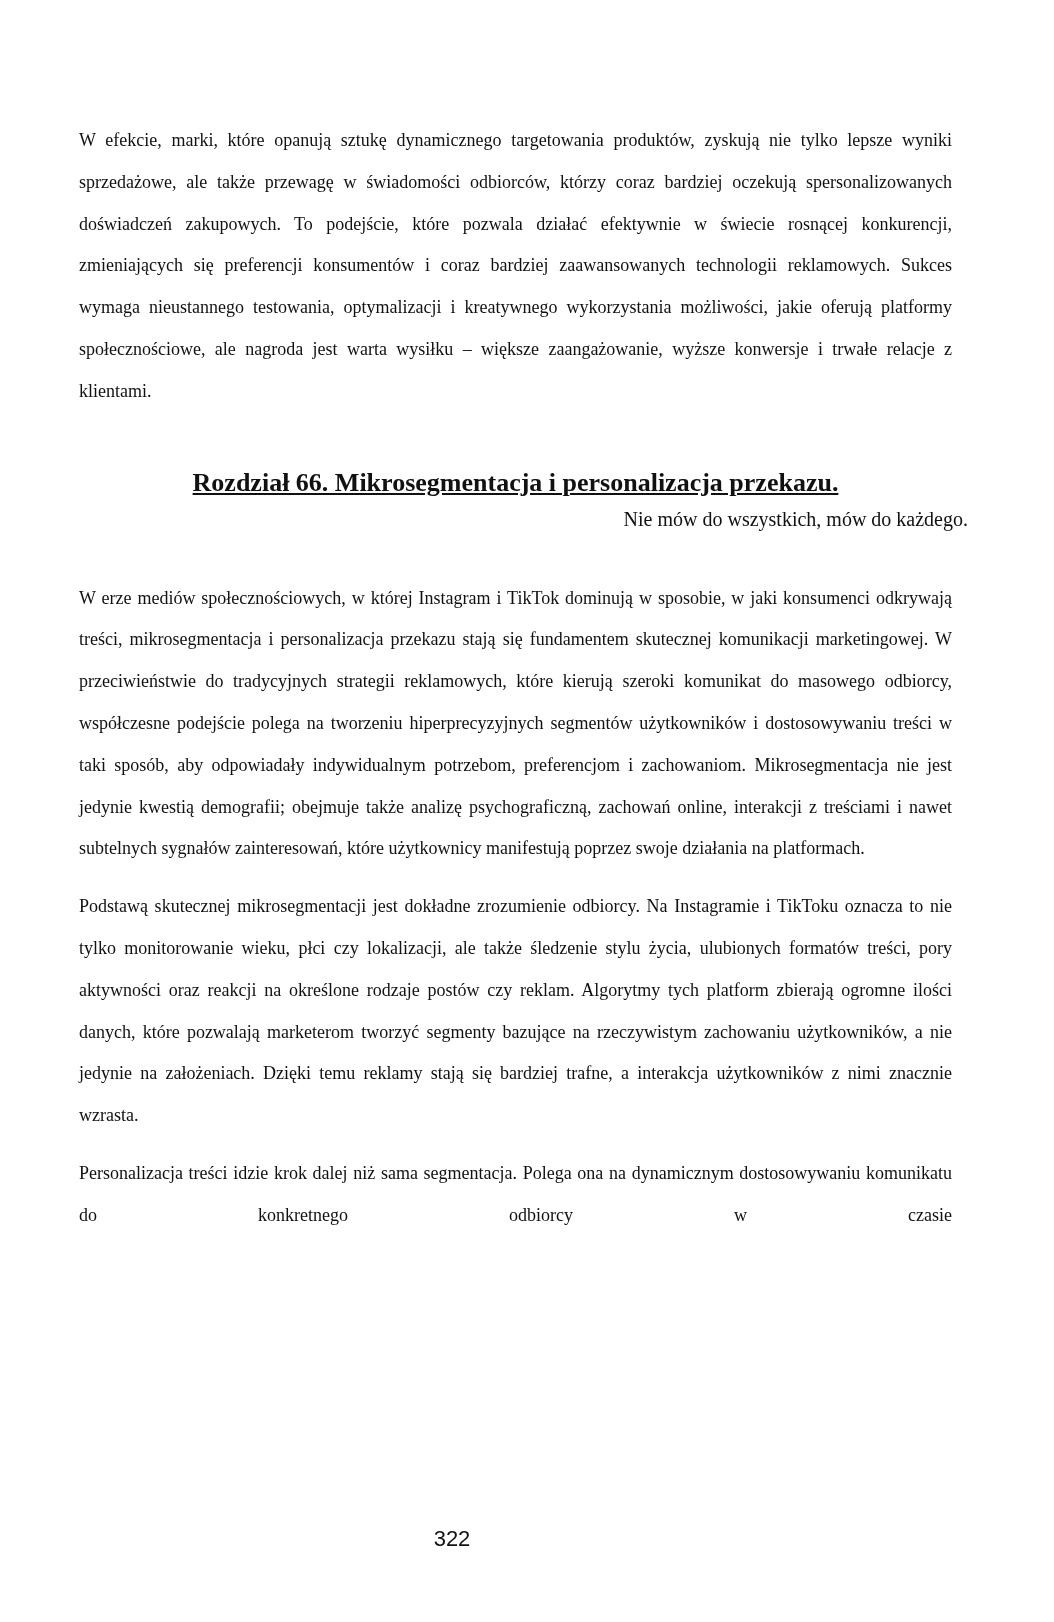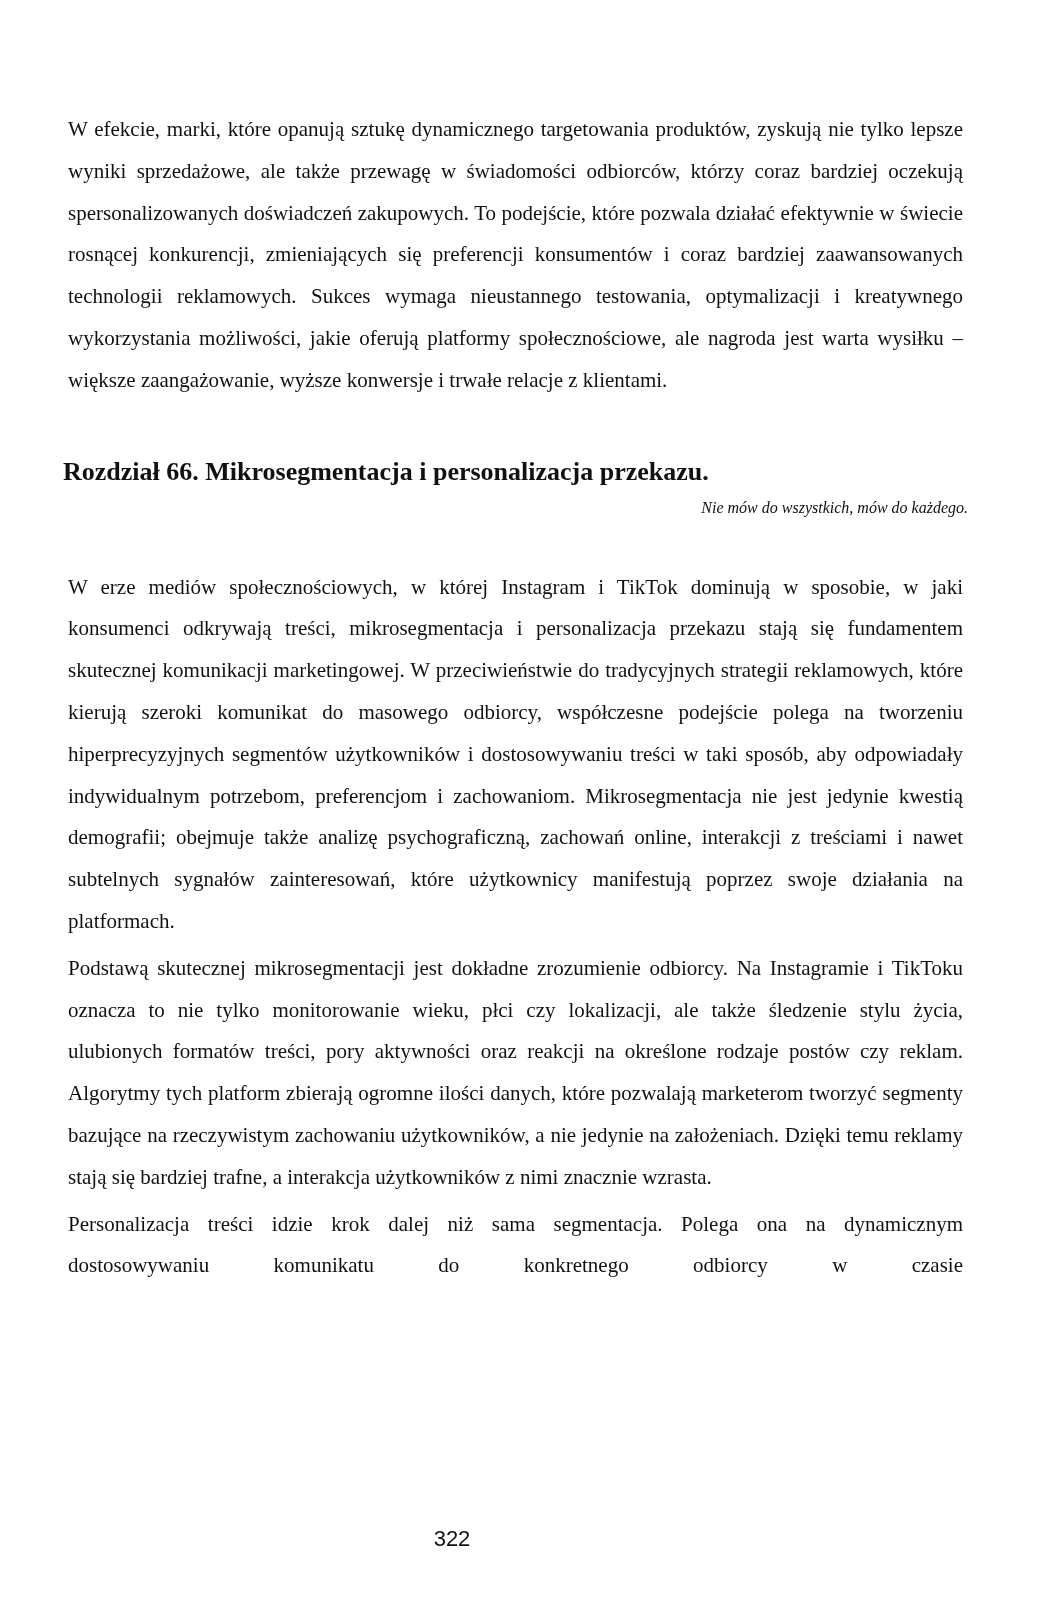--- a/index.html
+++ b/index.html
@@ -15,41 +15,42 @@
       font-family: "Liberation Serif", "DejaVu Serif", serif;
       color: #111111;
     }
     .page {
       position: absolute;
       left: 63px;
       top: 104px;
       width: 905px;
     }
     .para {
-      margin: 5px;
-      font-size: 21px;
+      margin: 16px;
+      font-size: 18px;
       line-height: 41.8px;
       text-align: justify;
       text-align-last: left;
       hyphens: none;
     }
     .heading-block {
       margin-top: 53px;
       margin-bottom: 0;
     }
     .chapter-title {
       margin: 0;
       font-weight: bold;
       font-size: 26px;
       line-height: 34px;
+      text-align: center;
+      text-decoration: underline;
     }
     .chapter-motto {
       margin: 4px 0 0 0;
-      font-style: italic;
-      font-size: 16px;
+      font-size: 20px;
       line-height: 30px;
       text-align: right;
     }
     .section2 {
       margin-top: 44px;
     }
     .page-number {
       position: absolute;
       left: 0;
       width: 904px;

